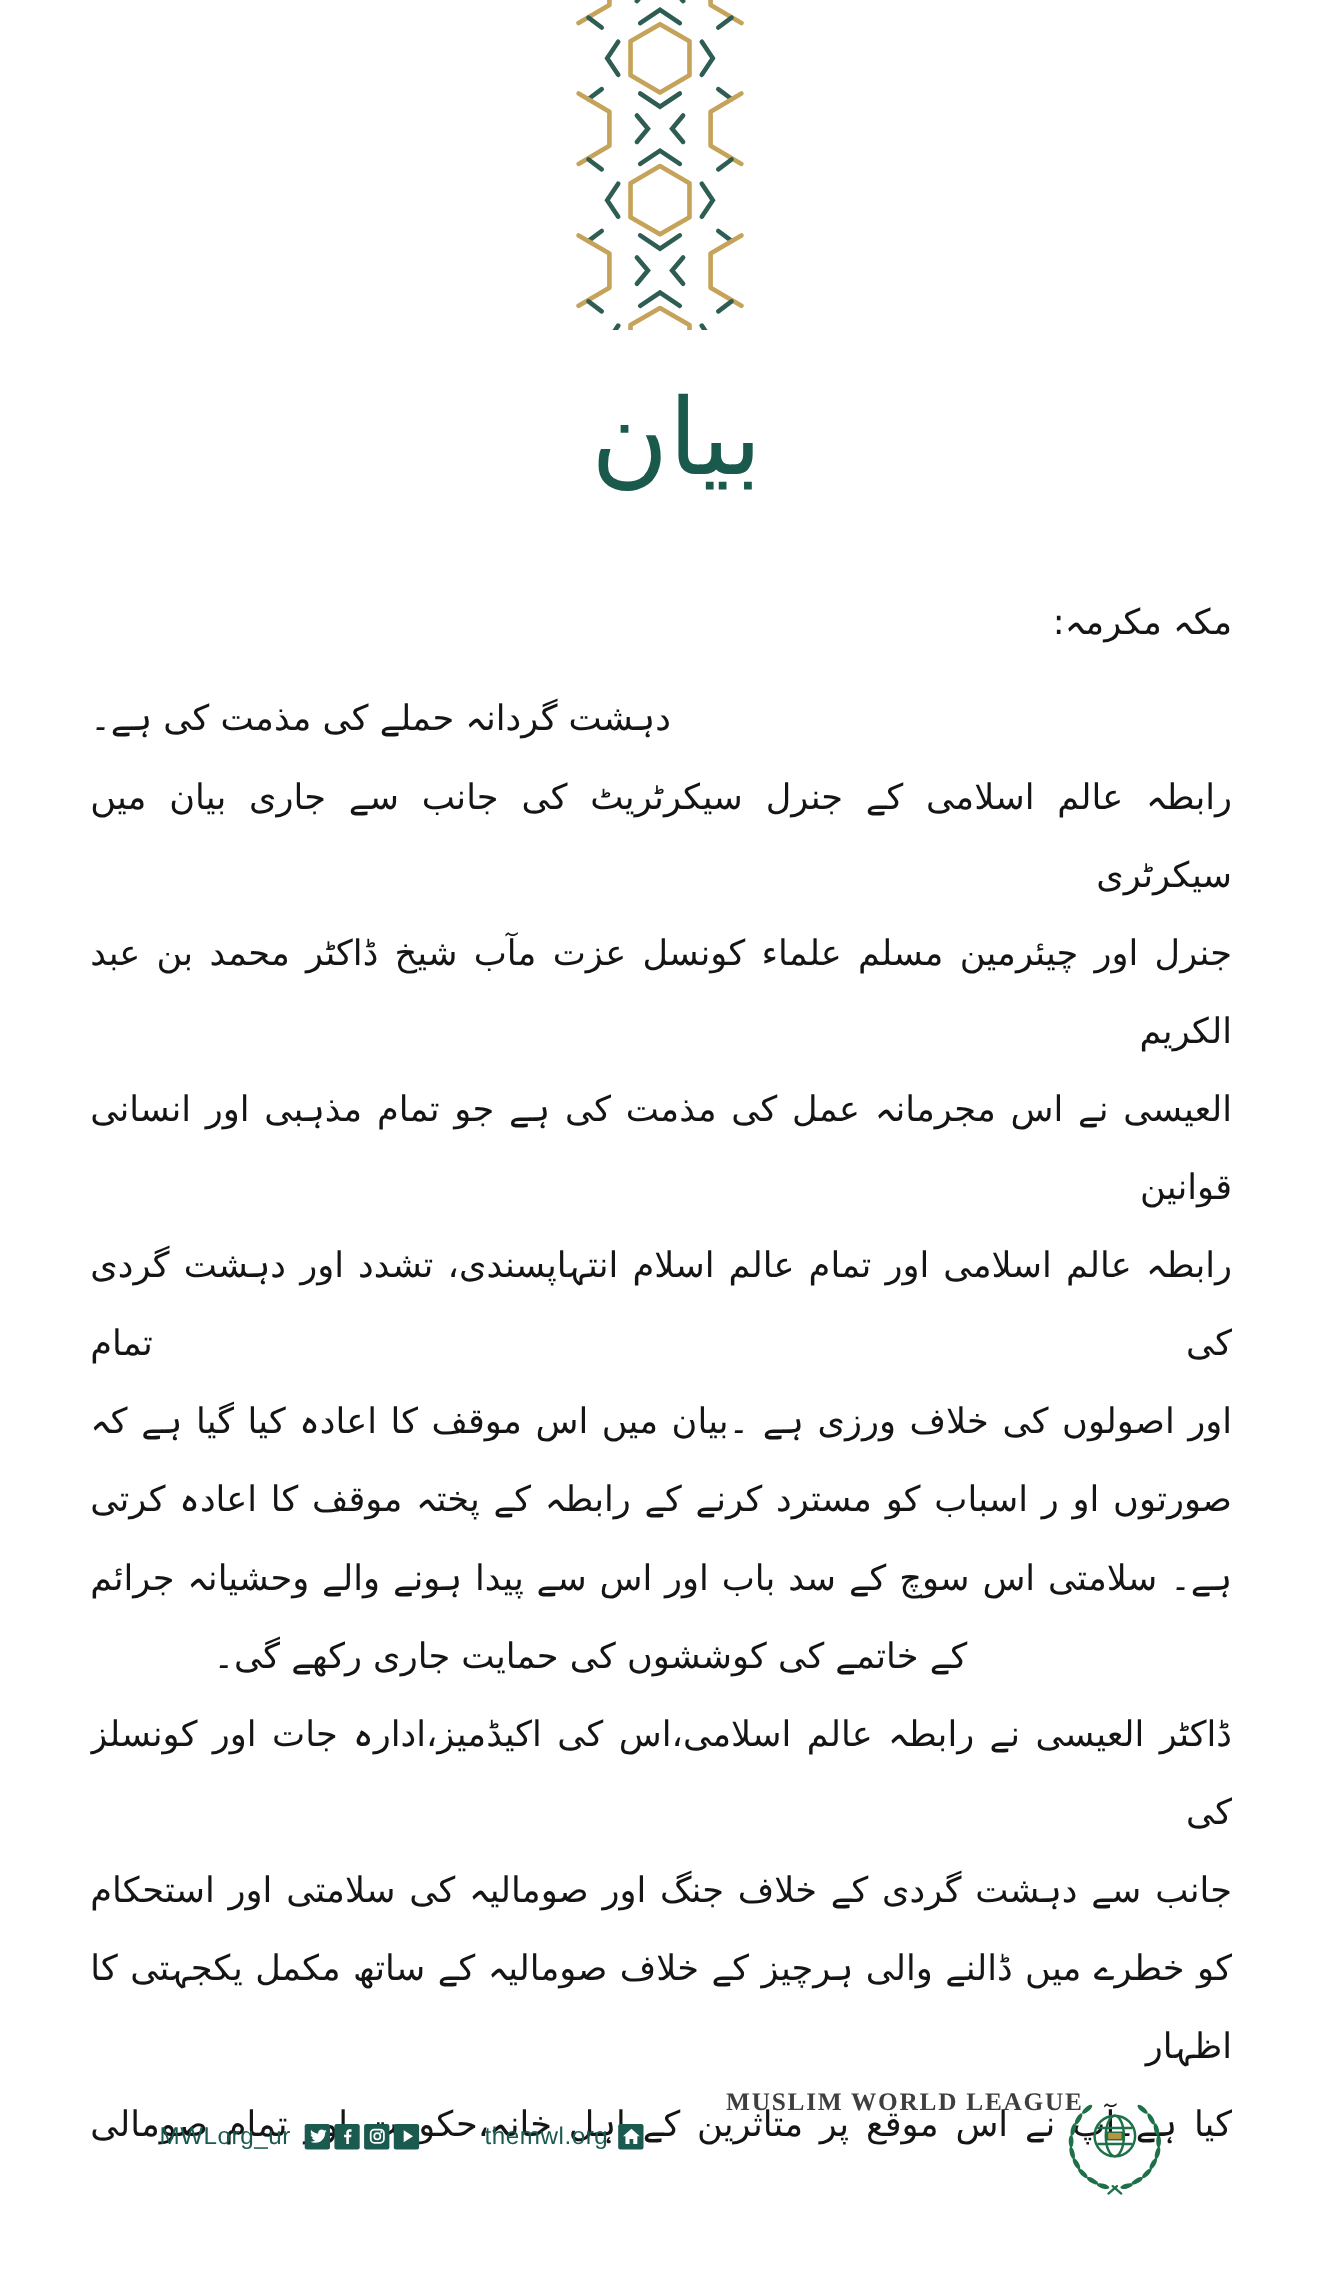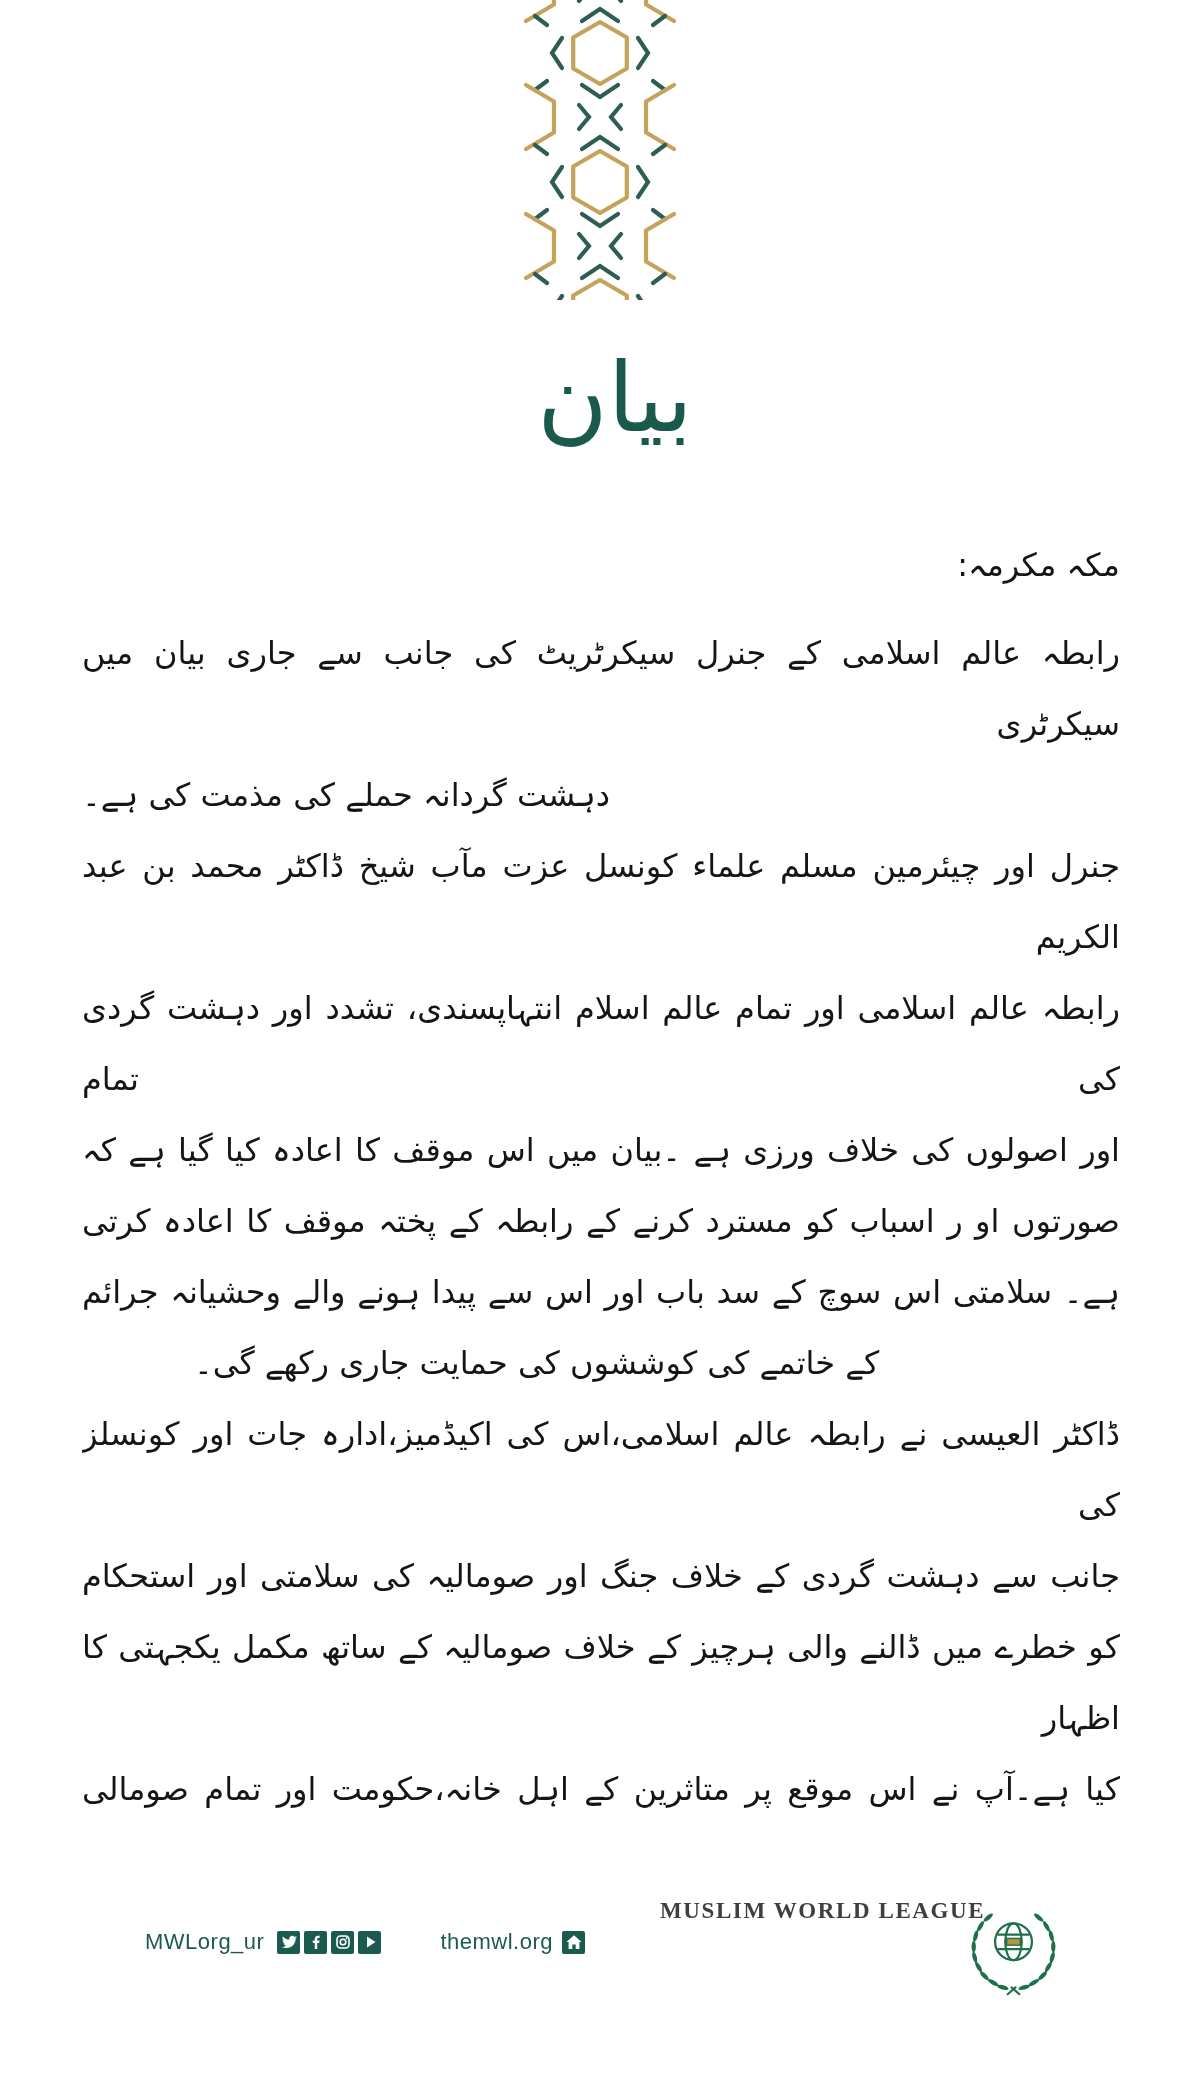--- a/index.html
+++ b/index.html
@@ -71,23 +71,24 @@
     <use href="#rB" y="117"></use>
     <use href="#rA" y="182"></use>
     <use href="#rB" y="246"></use>
     <use href="#rA" y="311"></use>
   </svg>
 
   <h1 class="title">بيان</h1>
 
   <div class="body">
     <div class="dateline">مکہ مکرمہ:</div>
+    <div class="line last">دہشت گردانہ حملے کی مذمت کی ہے۔</div>
     <div class="line">رابطہ عالم اسلامی کے جنرل سیکرٹریٹ کی جانب سے جاری بیان میں سیکرٹری</div>
-    <div class="line last">دہشت گردانہ حملے کی مذمت کی ہے۔</div>
     <div class="line">جنرل اور چیئرمین مسلم علماء کونسل عزت مآب شیخ ڈاکٹر محمد بن عبد الکریم</div>
+    <div class="line">العیسی نے اس مجرمانہ عمل کی مذمت کی ہے جو تمام مذہبی اور انسانی قوانین</div>
     <div class="line">رابطہ عالم اسلامی اور تمام عالم اسلام انتہاپسندی، تشدد اور دہشت گردی کی تمام</div>
     <div class="line">اور اصولوں کی خلاف ورزی ہے ۔بیان میں اس موقف کا اعادہ کیا گیا ہے کہ</div>
     <div class="line">صورتوں او ر اسباب کو مسترد کرنے کے رابطہ کے پختہ موقف کا اعادہ کرتی</div>
     <div class="line">ہے۔ سلامتی اس سوچ کے سد باب اور اس سے پیدا ہونے والے وحشیانہ جرائم</div>
     <div class="line last indent">کے خاتمے کی کوششوں کی حمایت جاری رکھے گی۔</div>
     <div class="line">ڈاکٹر العیسی نے رابطہ عالم اسلامی،اس کی اکیڈمیز،ادارہ جات اور کونسلز کی</div>
     <div class="line">جانب سے دہشت گردی کے خلاف جنگ اور صومالیہ کی سلامتی اور استحکام</div>
     <div class="line">کو خطرے میں ڈالنے والی ہرچیز کے خلاف صومالیہ کے ساتھ مکمل یکجہتی کا اظہار</div>
     <div class="line">کیا ہے۔آپ نے اس موقع پر متاثرین کے اہل خانہ،حکومت اور تمام صومالی</div>
 

